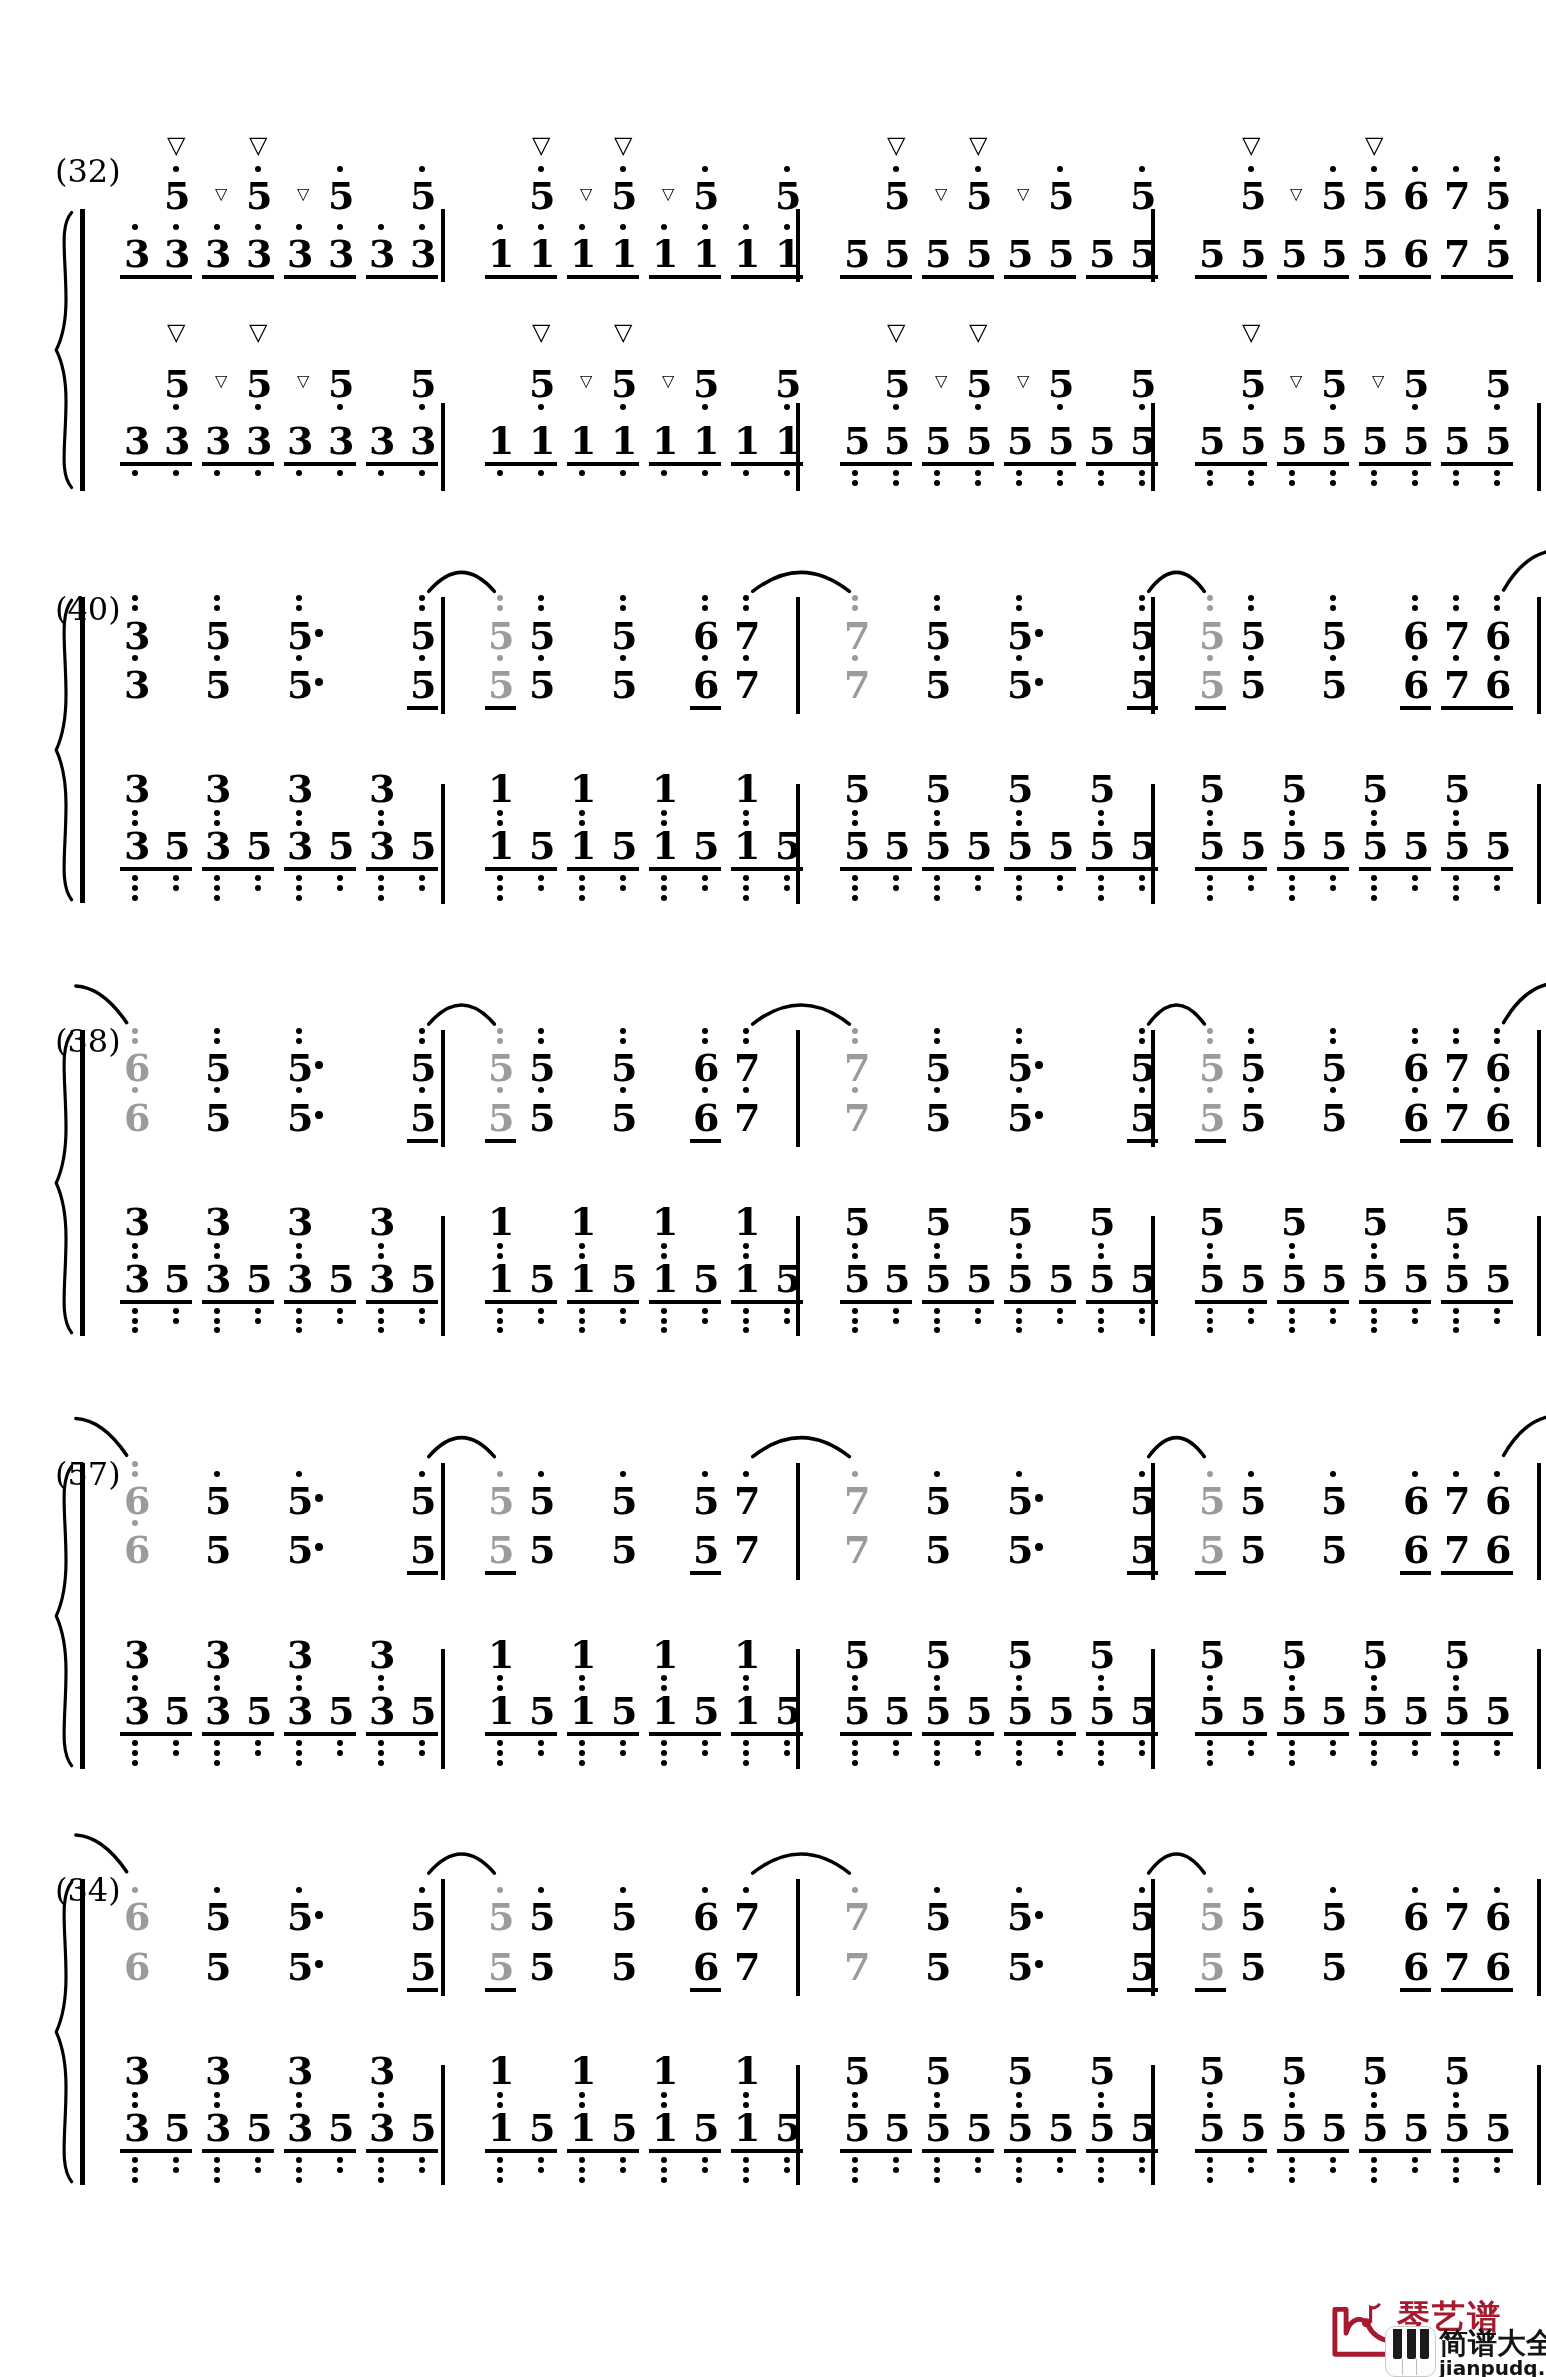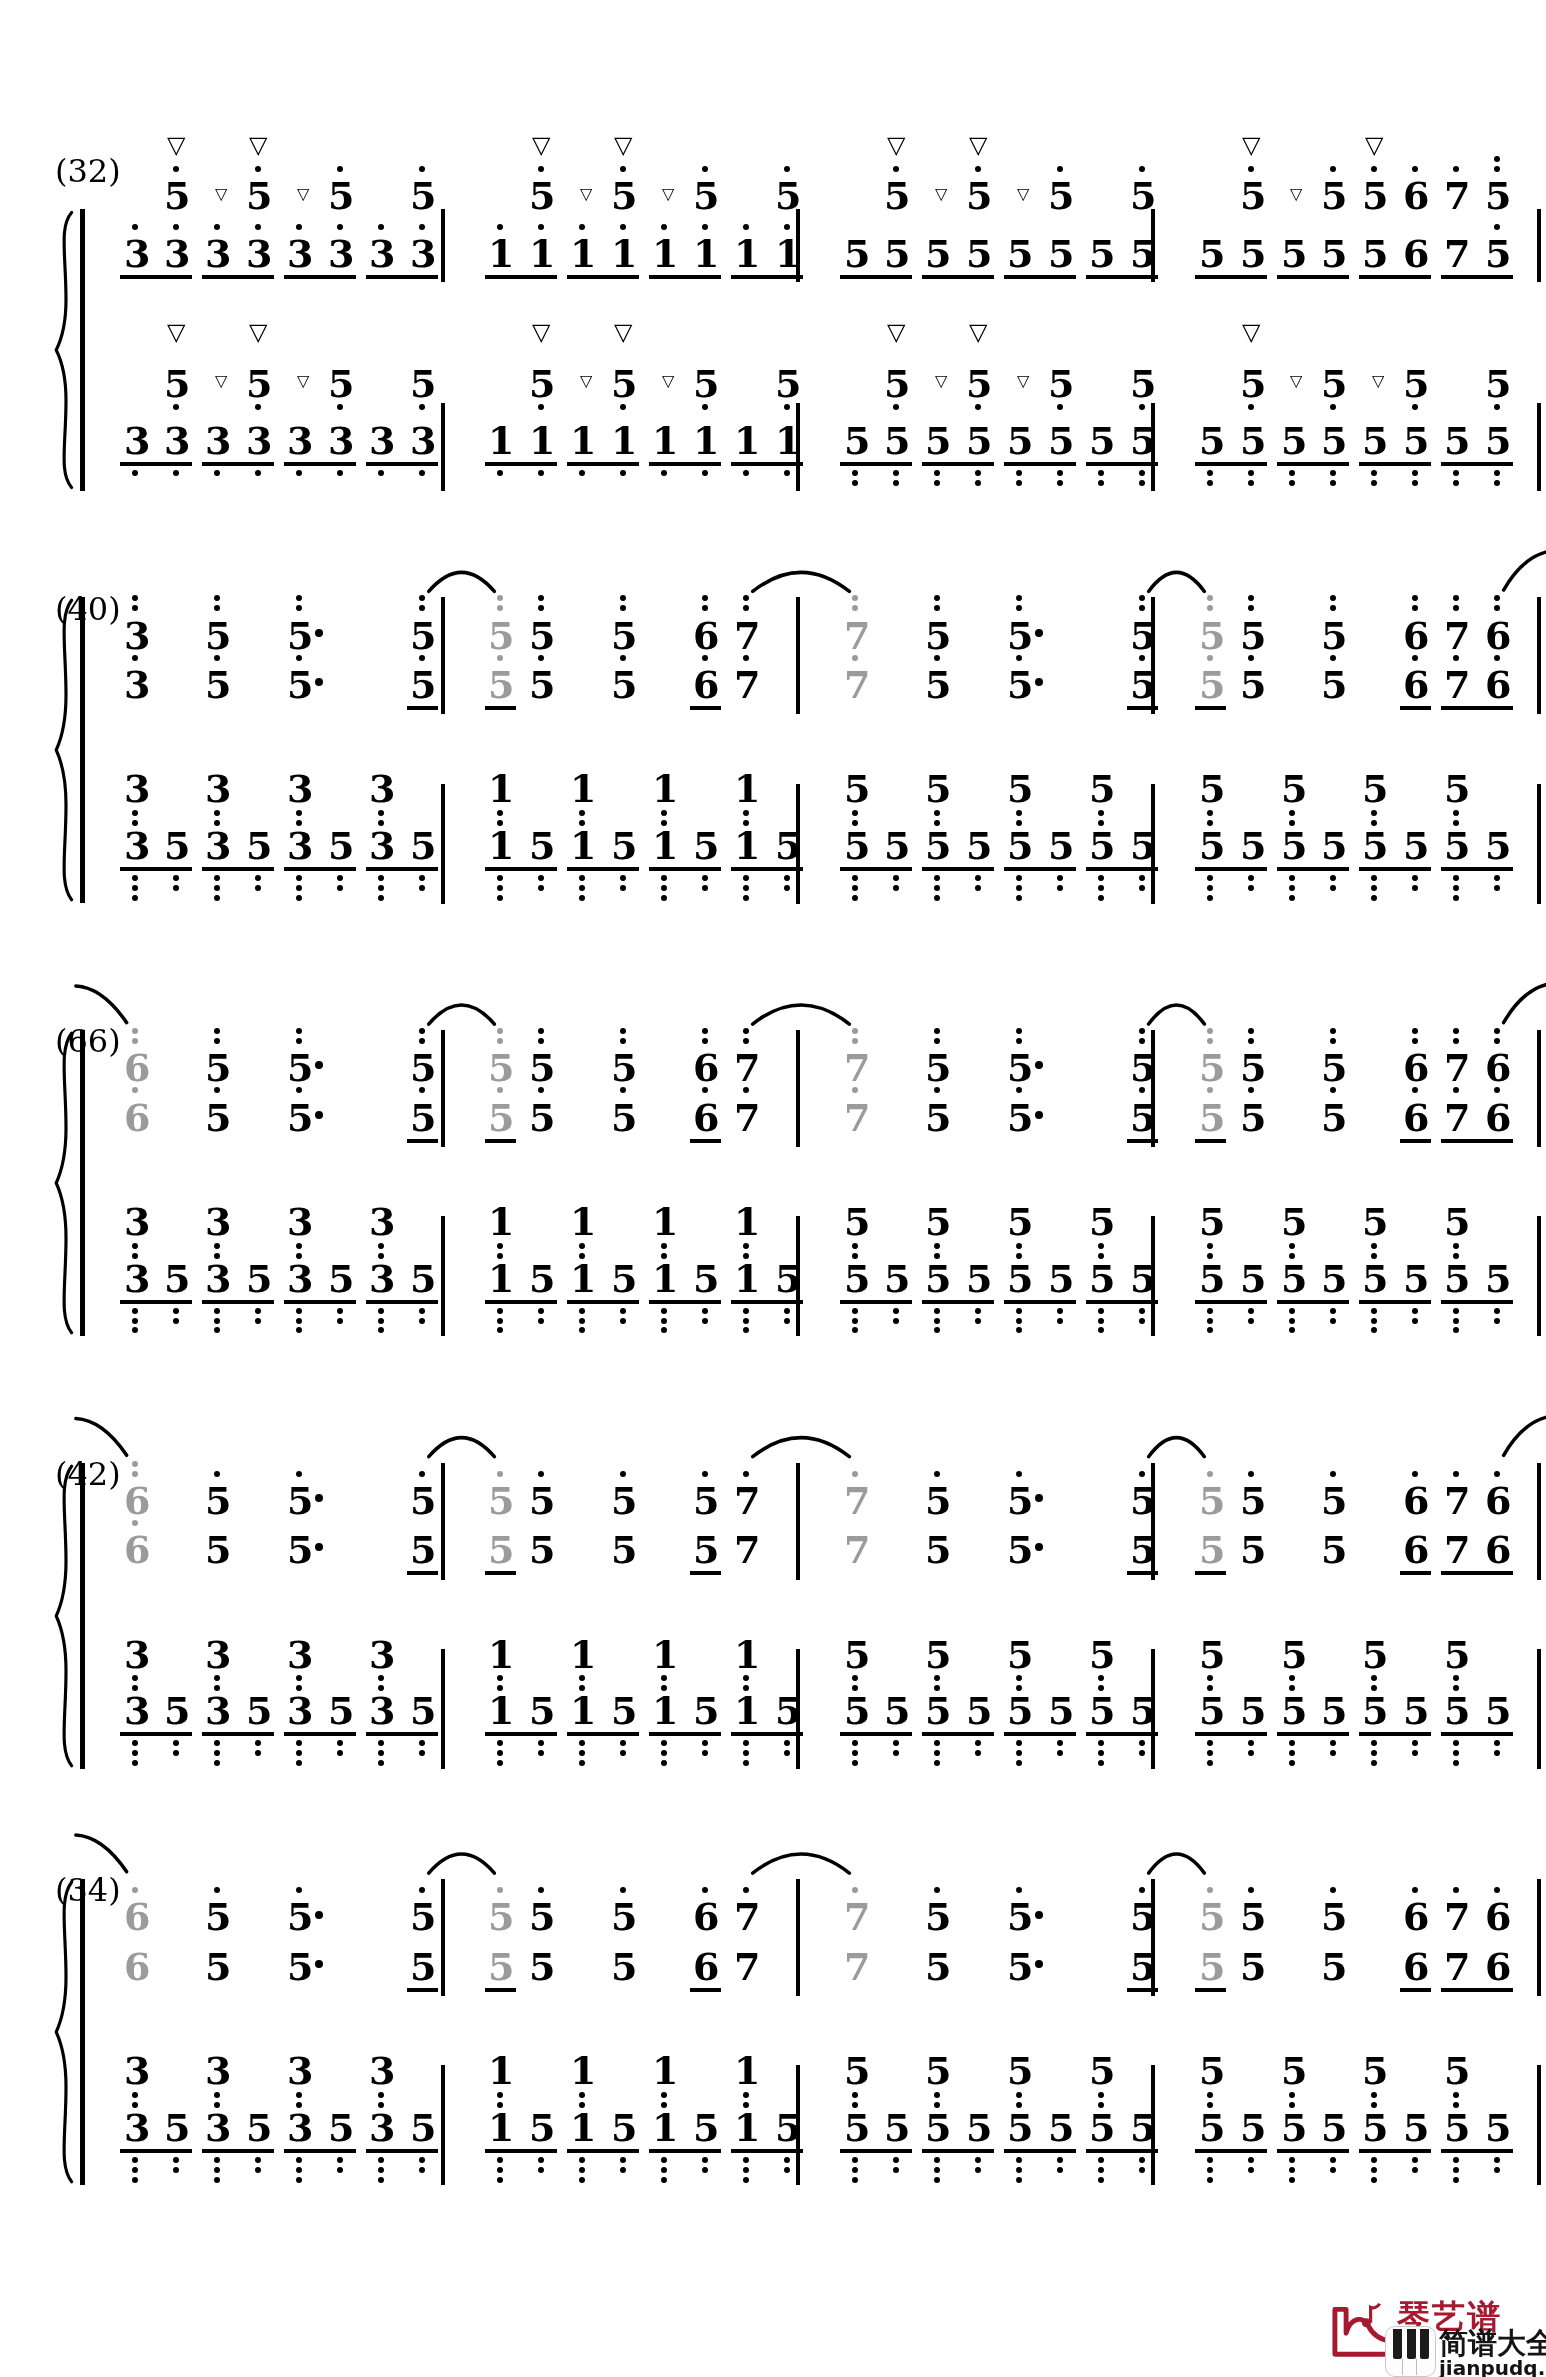--- a/index.html
+++ b/index.html
@@ -605,21 +605,21 @@
     <div class="bar" style="left: 796px; top: 597px; width: 3.5px; height: 117px;"></div>
     <div class="bar" style="left: 796px; top: 784px; width: 3.5px; height: 120px;"></div>
     <div class="bar" style="left: 1151px; top: 597px; width: 3.5px; height: 117px;"></div>
     <div class="bar" style="left: 1151px; top: 784px; width: 3.5px; height: 120px;"></div>
     <div class="bar" style="left: 1537px; top: 597px; width: 4.2px; height: 117px;"></div>
     <div class="bar" style="left: 1537px; top: 784px; width: 4.2px; height: 120px;"></div>
     <div class="bar" style="left: 80px; top: 597px; width: 5px; height: 306px;"></div>
     <svg width="28" height="306" class="brace" style="left: 52px; top: 597px;" viewBox="0 0 40 434">
       <path d="M 28 3 C 10 26.04 20 69.44 20 138.88 C 20 182.28 12 203.98 6 217 C 12 230.02 20 251.71999999999997 20 295.12 C 20 364.56 10 407.96 28 431" fill="none" stroke="#000000" stroke-width="4.5" stroke-linecap="round"></path>
     </svg>
-    <div class="lbl" style="left: 55px; top: 1024px;">(66)</div>
+    <div class="lbl" style="left: 55px; top: 1024px;">(38)</div>
     <div class="digit" style="left: 124px; top: 1048px; color: rgb(155, 155, 155);">6</div>
     <div class="dot" style="left: 132px; top: 1038px; width: 6.4px; height: 6.4px; background: rgb(155, 155, 155);"></div>
     <div class="dot" style="left: 132px; top: 1028px; width: 6.4px; height: 6.4px; background: rgb(155, 155, 155);"></div>
     <div class="digit" style="left: 124px; top: 1098px; color: rgb(155, 155, 155);">6</div>
     <div class="dot" style="left: 132px; top: 1087px; width: 6.4px; height: 6.4px; background: rgb(155, 155, 155);"></div>
     <div class="digit" style="left: 205px; top: 1048px; color: rgb(0, 0, 0);">5</div>
     <div class="dot" style="left: 214px; top: 1038px; width: 6.4px; height: 6.4px; background: rgb(0, 0, 0);"></div>
     <div class="dot" style="left: 214px; top: 1028px; width: 6.4px; height: 6.4px; background: rgb(0, 0, 0);"></div>
     <div class="digit" style="left: 205px; top: 1098px; color: rgb(0, 0, 0);">5</div>
     <div class="dot" style="left: 214px; top: 1087px; width: 6.4px; height: 6.4px; background: rgb(0, 0, 0);"></div>
@@ -900,21 +900,21 @@
     <div class="bar" style="left: 796px; top: 1030px; width: 3.5px; height: 117px;"></div>
     <div class="bar" style="left: 796px; top: 1216px; width: 3.5px; height: 120px;"></div>
     <div class="bar" style="left: 1151px; top: 1030px; width: 3.5px; height: 117px;"></div>
     <div class="bar" style="left: 1151px; top: 1216px; width: 3.5px; height: 120px;"></div>
     <div class="bar" style="left: 1537px; top: 1030px; width: 4.2px; height: 117px;"></div>
     <div class="bar" style="left: 1537px; top: 1216px; width: 4.2px; height: 120px;"></div>
     <div class="bar" style="left: 80px; top: 1030px; width: 5px; height: 306px;"></div>
     <svg width="28" height="306" class="brace" style="left: 52px; top: 1030px;" viewBox="0 0 40 434">
       <path d="M 28 3 C 10 26.04 20 69.44 20 138.88 C 20 182.28 12 203.98 6 217 C 12 230.02 20 251.71999999999997 20 295.12 C 20 364.56 10 407.96 28 431" fill="none" stroke="#000000" stroke-width="4.5" stroke-linecap="round"></path>
     </svg>
-    <div class="lbl" style="left: 55px; top: 1457px;">(42)</div>
+    <div class="lbl" style="left: 55px; top: 1457px;">(57)</div>
     <div class="digit" style="left: 124px; top: 1481px; color: rgb(155, 155, 155);">6</div>
     <div class="dot" style="left: 132px; top: 1471px; width: 6.4px; height: 6.4px; background: rgb(155, 155, 155);"></div>
     <div class="dot" style="left: 132px; top: 1461px; width: 6.4px; height: 6.4px; background: rgb(155, 155, 155);"></div>
     <div class="digit" style="left: 124px; top: 1530px; color: rgb(155, 155, 155);">6</div>
     <div class="dot" style="left: 132px; top: 1520px; width: 6.4px; height: 6.4px; background: rgb(155, 155, 155);"></div>
     <div class="digit" style="left: 205px; top: 1481px; color: rgb(0, 0, 0);">5</div>
     <div class="dot" style="left: 214px; top: 1471px; width: 6.4px; height: 6.4px; background: rgb(0, 0, 0);"></div>
     <div class="digit" style="left: 205px; top: 1530px; color: rgb(0, 0, 0);">5</div>
     <div class="digit" style="left: 287px; top: 1481px; color: rgb(0, 0, 0);">5</div>
     <div class="dot" style="left: 296px; top: 1471px; width: 6.4px; height: 6.4px; background: rgb(0, 0, 0);"></div>

